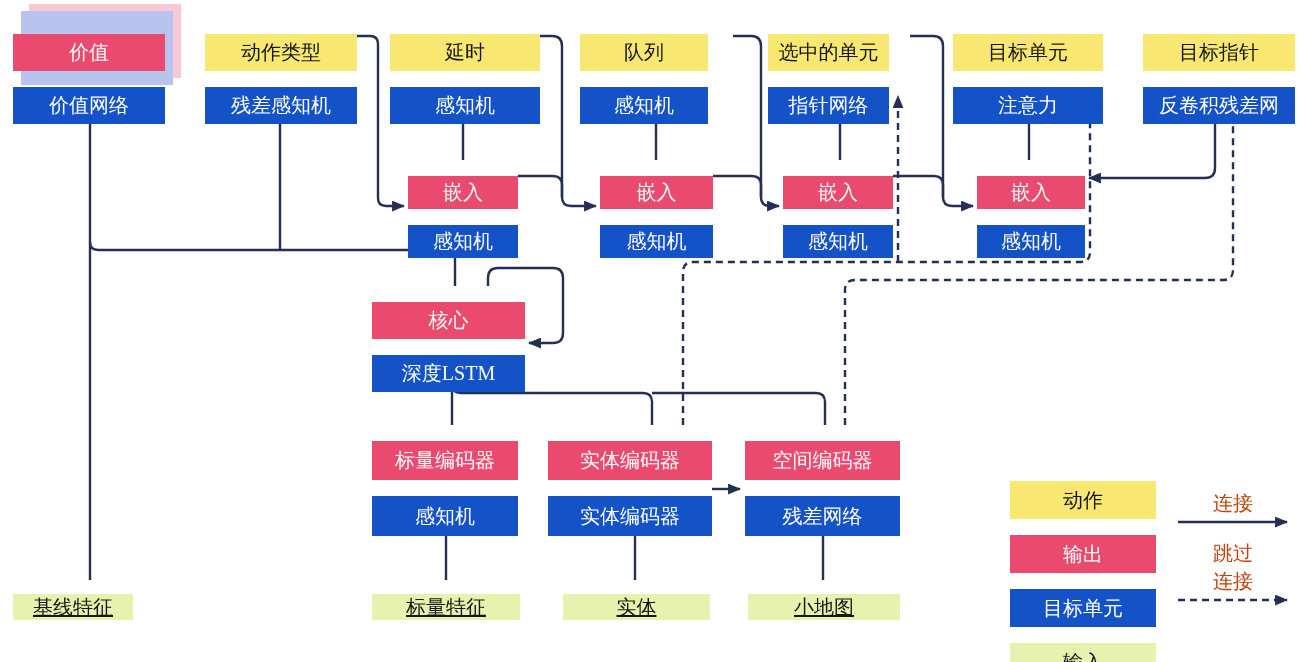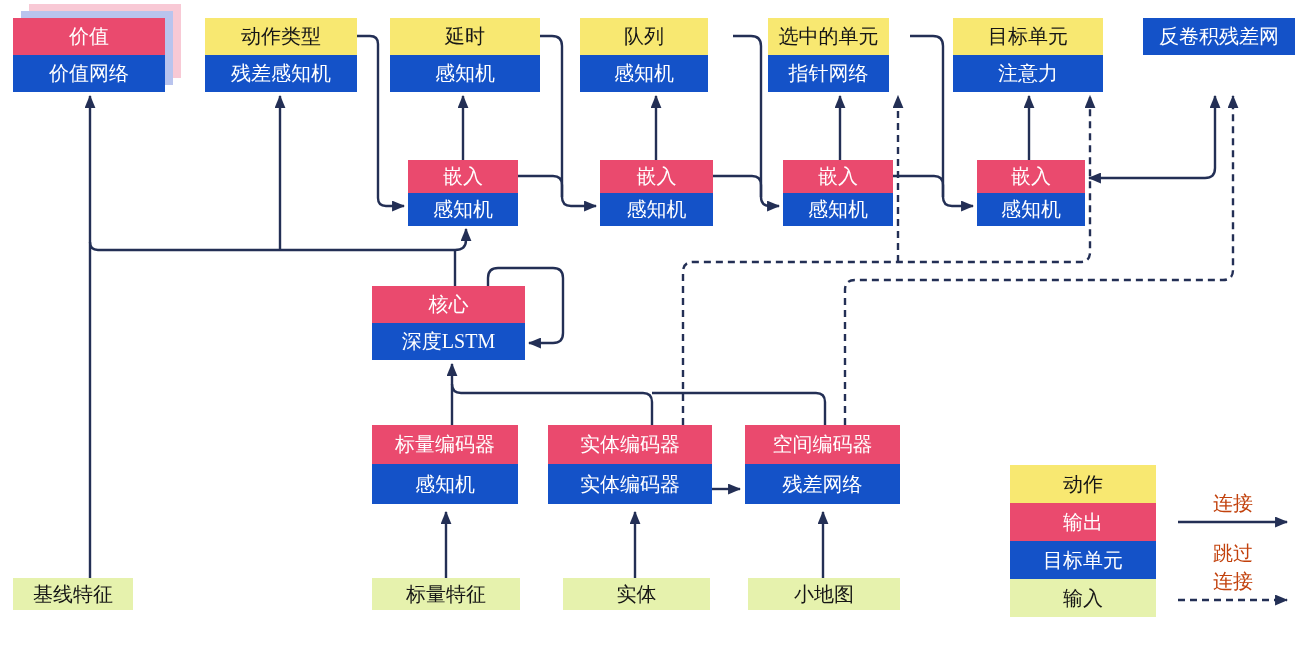--- a/index.html
+++ b/index.html
@@ -6,27 +6,27 @@
   #canvas{
     position:relative;width:1301px;height:662px;background:#ffffff;overflow:hidden;
     font-family:"Liberation Serif","DejaVu Serif",serif;
   }
   #wires{position:absolute;left:0;top:0;z-index:0;}
   #wires path{fill:none;stroke:var(--line,#232f55);stroke-width:2.4;}
   #wires path.dash{stroke-dasharray:7 5;}
   #wires marker path{fill:var(--line,#232f55);stroke:none;}
   .node{position:absolute;z-index:2;}
   .half{width:100%;display:flex;align-items:center;justify-content:center;
-        color:#ffffff;font-size:20px;white-space:nowrap;}
+        color:#ffffff;font-size:20px;white-space:nowrap;margin-top:16px;}
   .y{background:var(--action,#f8e871);color:#161616;}
   .r{background:var(--output,#ea4a6e);}
   .b{background:var(--network,#1452c8);}
   .g{background:var(--input,#e6f2ad);color:#161616;}
   .h37{height:37px;} .h33{height:33px;} .h45{height:39px;} .h38{height:38px;}
-  .h34{height:32px;} .h40{height:40px;}
+  .h34{height:26px;text-decoration:underline;} .h40{height:40px;}
   .vshadow{position:absolute;z-index:1;}
   .vshadow.pk{background:var(--shadow_pink,#f8c9d5);}
   .vshadow.bl{background:var(--shadow_blue,#b9c4ee);}
   .lg-label{position:absolute;z-index:2;font-size:20px;color:#c2410c;
             width:90px;text-align:center;white-space:nowrap;}
 </style>
 </head>
 <body>
 
 <div id="canvas">
@@ -93,20 +93,21 @@
   </div>
   <div class="node" style="left:768px;top:18px;width:121px">
     <div class="half h37 y">选中的单元</div>
     <div class="half h37 b">指针网络</div>
   </div>
   <div class="node" style="left:953px;top:18px;width:150px">
     <div class="half h37 y">目标单元</div>
     <div class="half h37 b">注意力</div>
   </div>
   <div class="node" style="left:1143px;top:18px;width:152px">
+    <div class="half h37 y">目标指针</div>
     <div class="half h37 b">反卷积残差网</div>
   </div>
 
   <div class="node" style="left:408px;top:160px;width:110px">
     <div class="half h33 r">嵌入</div>
     <div class="half h33 b">感知机</div>
   </div>
   <div class="node" style="left:600px;top:160px;width:113px">
     <div class="half h33 r">嵌入</div>
     <div class="half h33 b">感知机</div>

